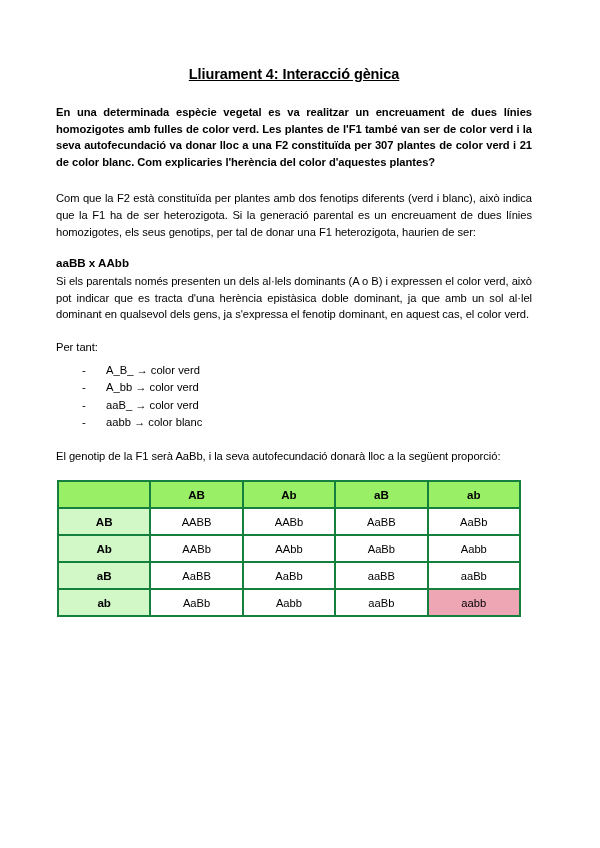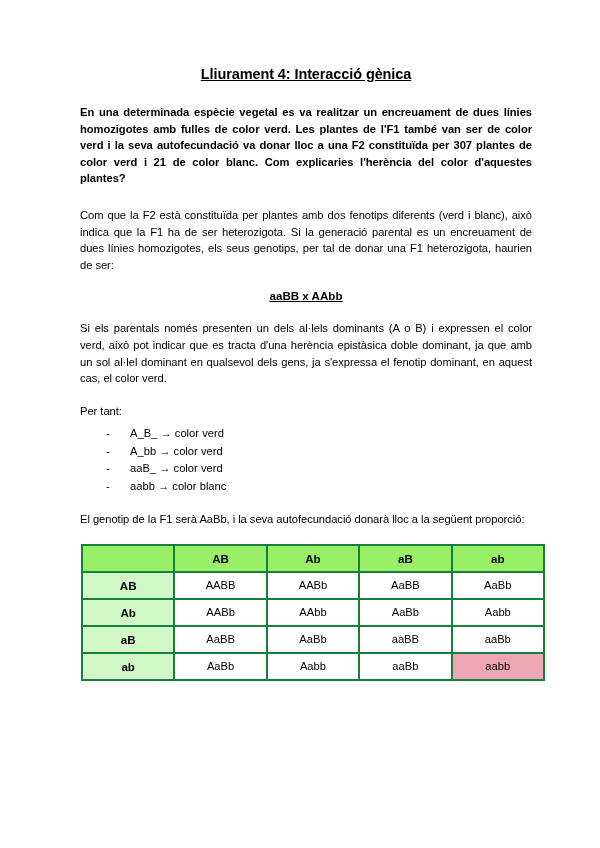--- a/index.html
+++ b/index.html
@@ -16,21 +16,21 @@
     overflow: hidden;
   }
   .page {
     position: absolute;
     left: 0;
     top: 0;
     width: 600px;
     height: 728px;
     background: #ffffff;
     box-sizing: border-box;
-    padding: 66px 68px 0 80px;
+    padding: 66px 68px 0 56px;
   }
   .doc-title {
     font-size: 14.5px;
     font-weight: bold;
     text-align: center;
     text-decoration: underline;
     margin: 0 0 22px 0;
     letter-spacing: -0.1px;
   }
   p.para {
@@ -43,23 +43,22 @@
   p.para.bold {
     font-weight: bold;
     margin-bottom: 20px;
   }
   p.para.tight {
     margin-bottom: 6px;
   }
   .cross-line {
     font-size: 11.6px;
     font-weight: bold;
-    text-align: center;
-    margin: 0 0 18px 0;
-    text-decoration: underline;
+    text-align: left;
+    margin: 0 0 4px 0;
   }
   ul.dash-list {
     list-style: none;
     margin: 0 0 16px 0;
     padding: 0 0 0 26px;
   }
   ul.dash-list li {
     font-size: 11.2px;
     line-height: 17.5px;
     position: relative;

